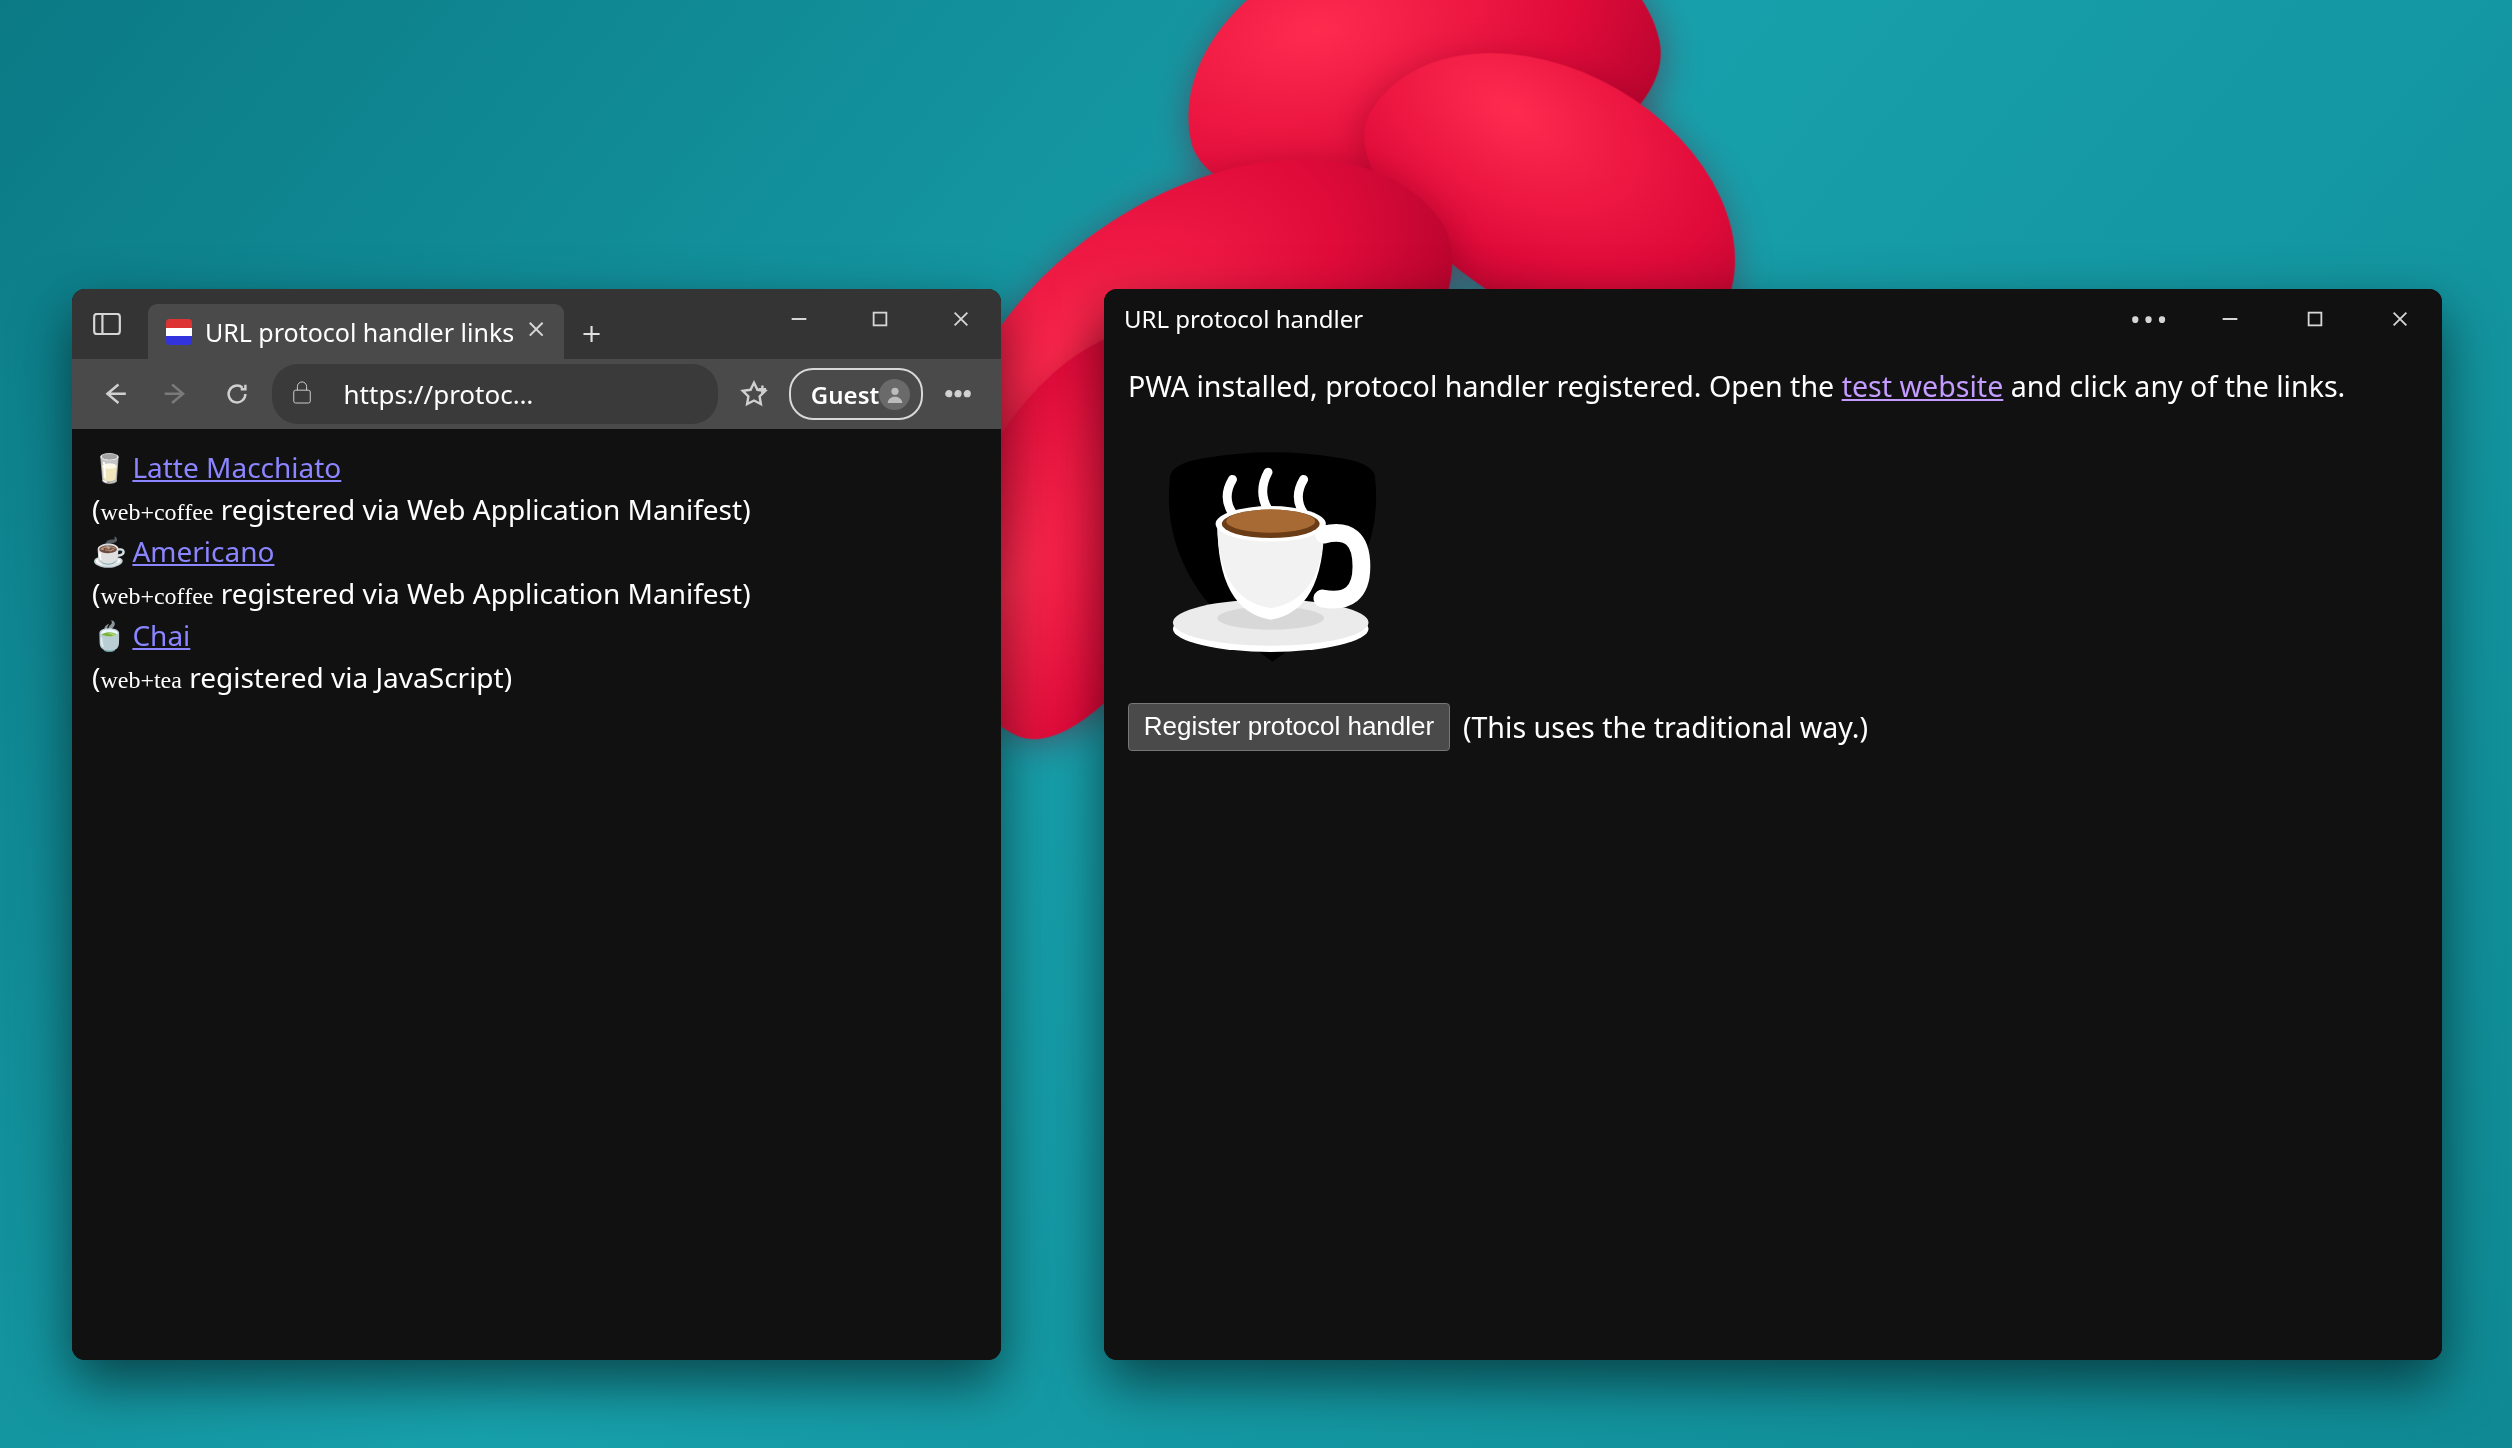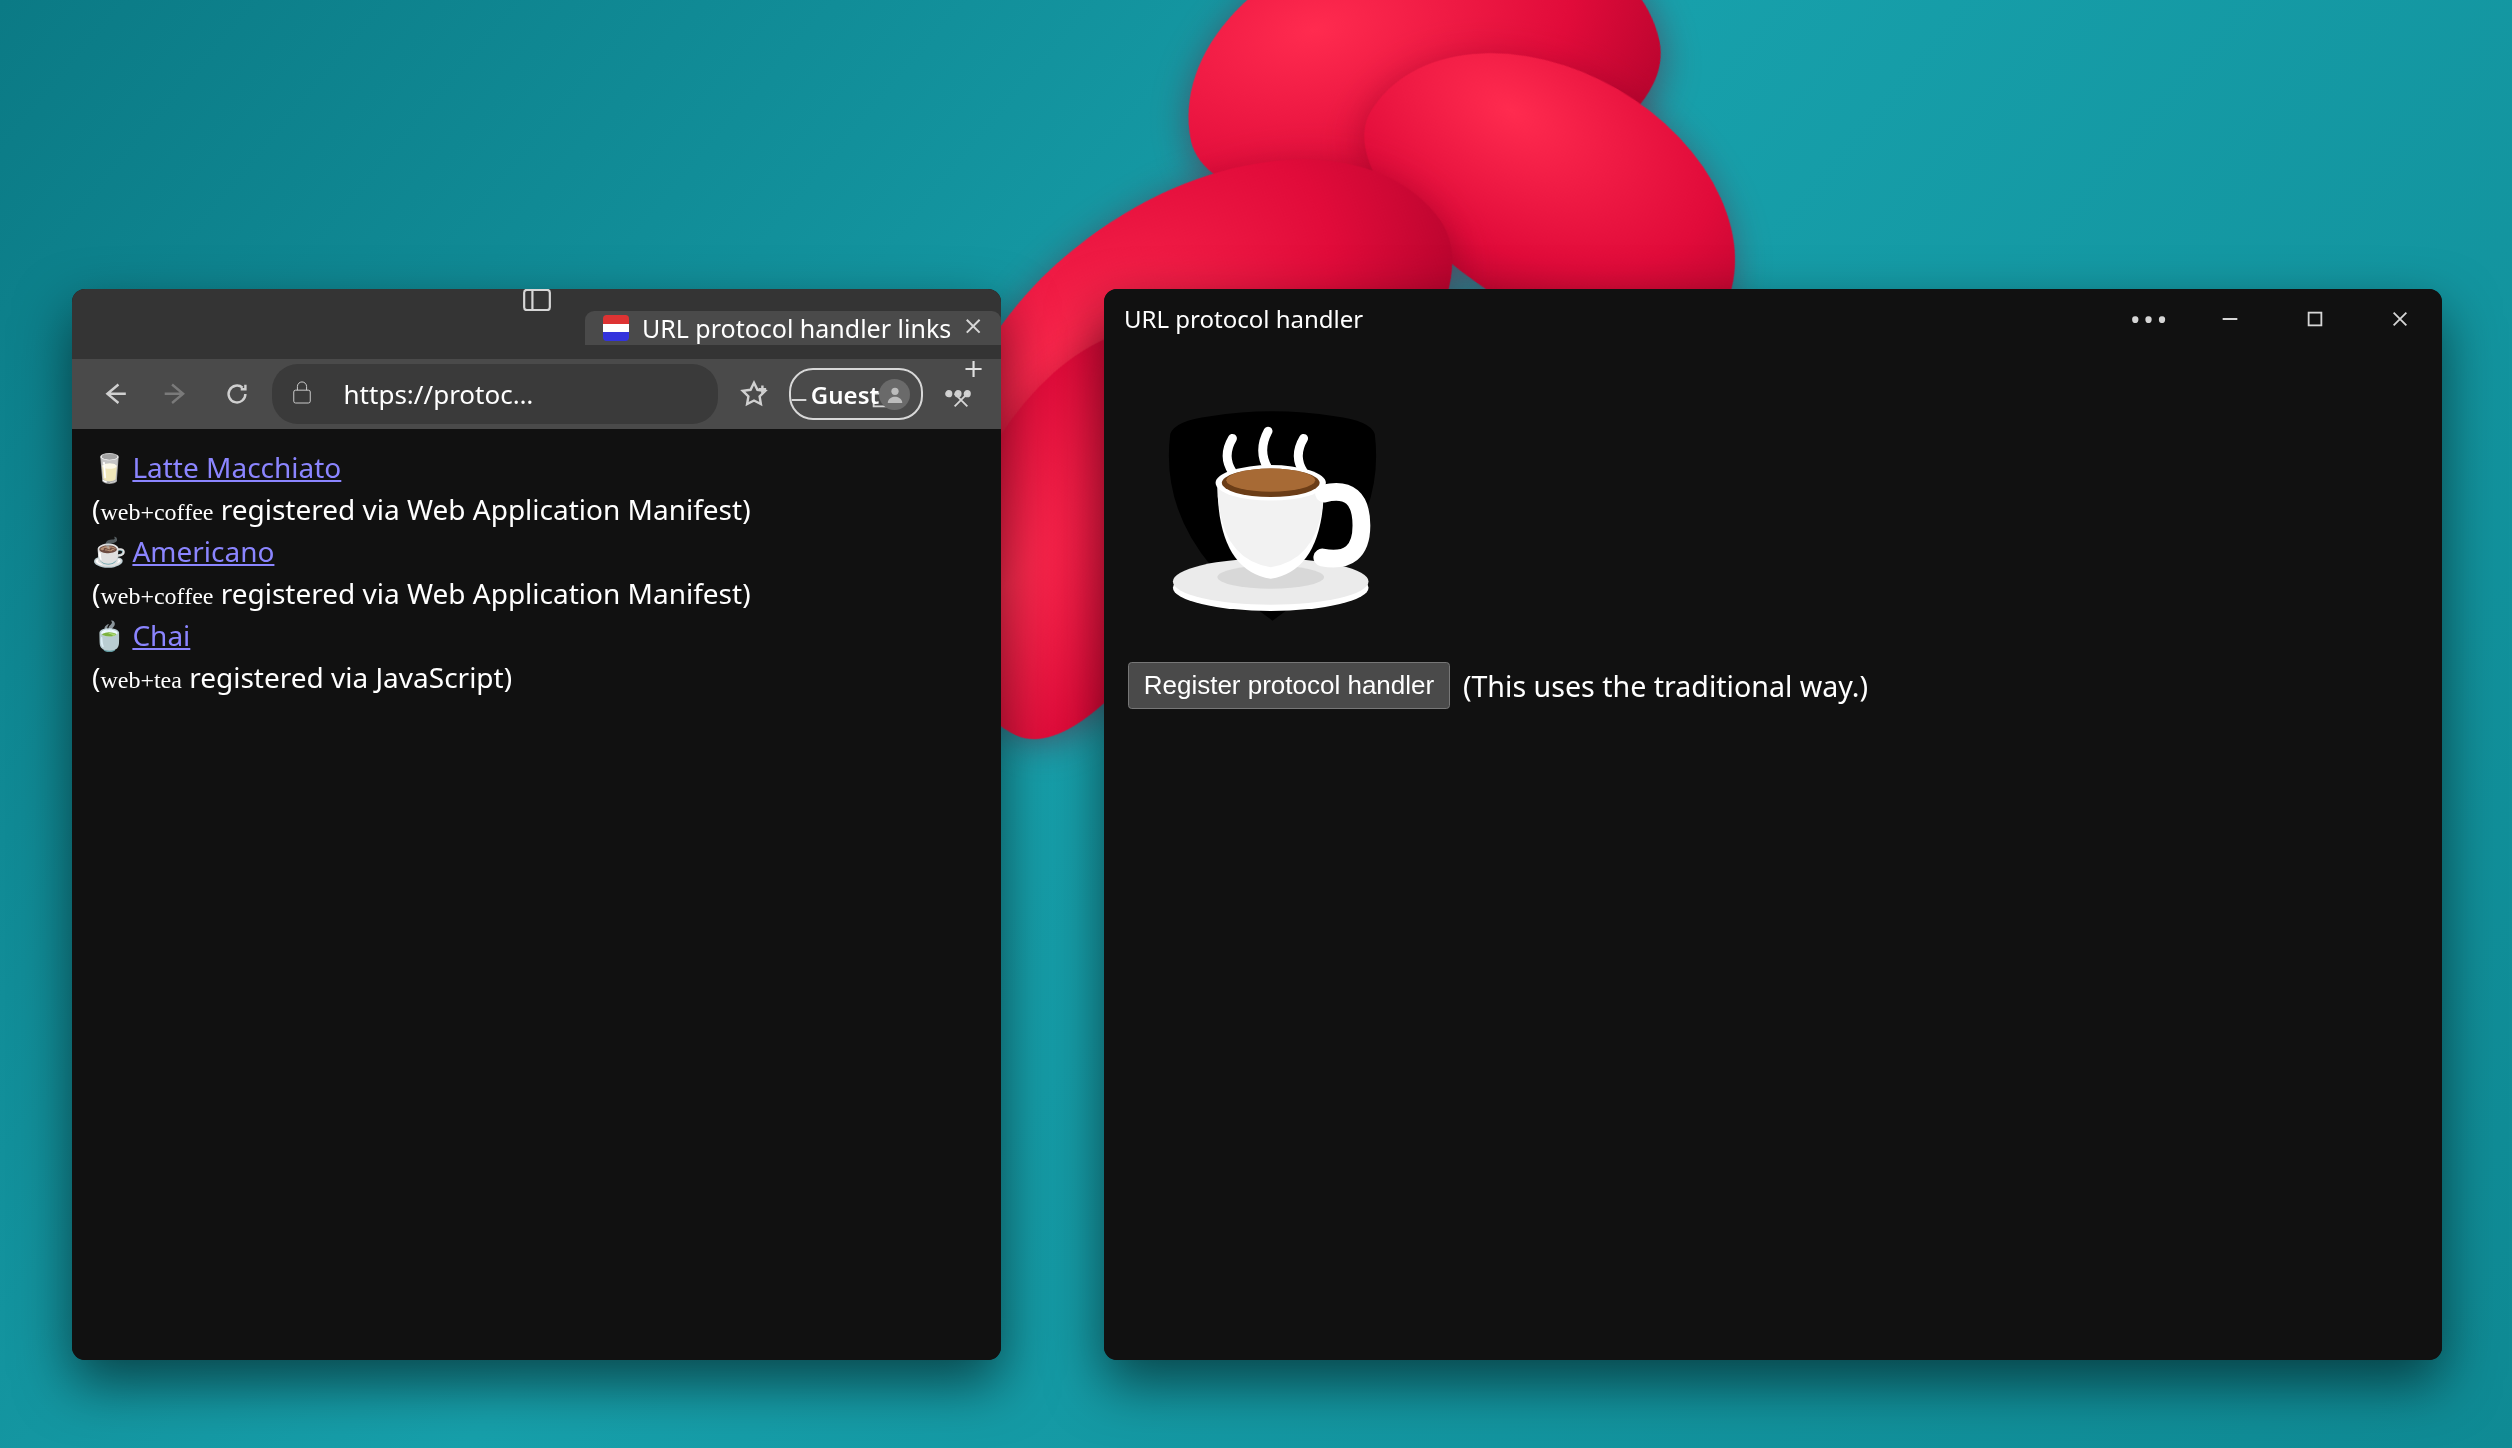--- a/index.html
+++ b/index.html
@@ -9,21 +9,21 @@
   .p1{top:0;left:424px;width:479px;height:276px;transform:rotate(-12deg);}
   .p2{top:147px;left:599px;width:405px;height:240px;transform:rotate(30deg);}
   .p3{top:276px;left:147px;width:571px;height:313px;transform:rotate(-35deg);}
   .p4{top:479px;left:111px;width:442px;height:240px;transform:rotate(-65deg);}
   .p5{top:433px;left:405px;width:240px;height:166px;transform:rotate(5deg);}
 
   .window{position:absolute;border-radius:13px;overflow:hidden;box-shadow:0 23px 55px rgba(0,0,0,.55);background:#1b1b1b;color:#fff;}
 
   
   .browser{left:72px;top:289px;width:929px;height:1071px;}
-  .titlebar{height:70px;background:#343434;display:flex;align-items:center;flex-direction:column;}
+  .titlebar{height:70px;background:#343434;display:flex;align-items:center;}
   .tabpanel-btn{width:70px;height:70px;display:flex;align-items:center;justify-content:center;}
   .tabpanel-btn svg{width:28px;height:22px;}
   .tab{margin-left:5.5px;height:55px;border-radius:9.2px 9.2px 0 0;background:#4a4a4a;display:flex;align-items:center;padding:0 18.4px;gap:13px;min-width:387px;box-sizing:border-box;align-self:flex-end;}
   .favicon{width:26px;height:26px;border-radius:3.7px;background:linear-gradient(#d33 0 33%,#fff 33% 66%,#33d 66% 100%);}
   .tab-title{font-size:25px;color:#fff;flex:1;white-space:nowrap;}
   .tab-close{color:#d6d6d6;}
   .newtab{width:55px;height:55px;display:flex;align-items:center;justify-content:center;color:#e0e0e0;font-size:31px;align-self:flex-end;}
   .window-controls{margin-left:auto;display:flex;height:59px;align-self:flex-start;}
   .winbtn{width:81px;display:flex;align-items:center;justify-content:center;}
   .winbtn svg{stroke:#d6d6d6;fill:none;}
@@ -193,20 +193,23 @@
             </svg>
           </div>
         <div class="winbtn">
             <svg width="20" height="20" viewBox="0 0 22 22">
               <path d="M4 4 L18 18 M18 4 L4 18" stroke-width="2"></path>
             </svg>
           </div>
       </div>
     </div>
     <div class="pwa-body">
+      <div>
+        <span class="txt">PWA installed, protocol handler registered. Open the </span><a class="lnk">test website</a><span class="txt"> and click any of the links.</span>
+      </div>
 
       <div class="coffee-wrap">
         <svg viewBox="0 0 300 280" width="267" height="249">
           <path d="M35 55 Q20 175 150 265 Q280 175 265 55 Q260 40 220 35 Q150 24 80 35 Q40 40 35 55 Z" fill="#000"></path>
 
           <path d="M105 60 q-12 20 0 38" stroke="#fff" stroke-width="10" stroke-linecap="round" fill="none"></path>
           <path d="M145 52 q-12 22 0 42" stroke="#fff" stroke-width="10" stroke-linecap="round" fill="none"></path>
           <path d="M185 60 q-12 20 0 38" stroke="#fff" stroke-width="10" stroke-linecap="round" fill="none"></path>
 
           <ellipse cx="148" cy="228" rx="110" ry="26" fill="#ffffff"></ellipse>

